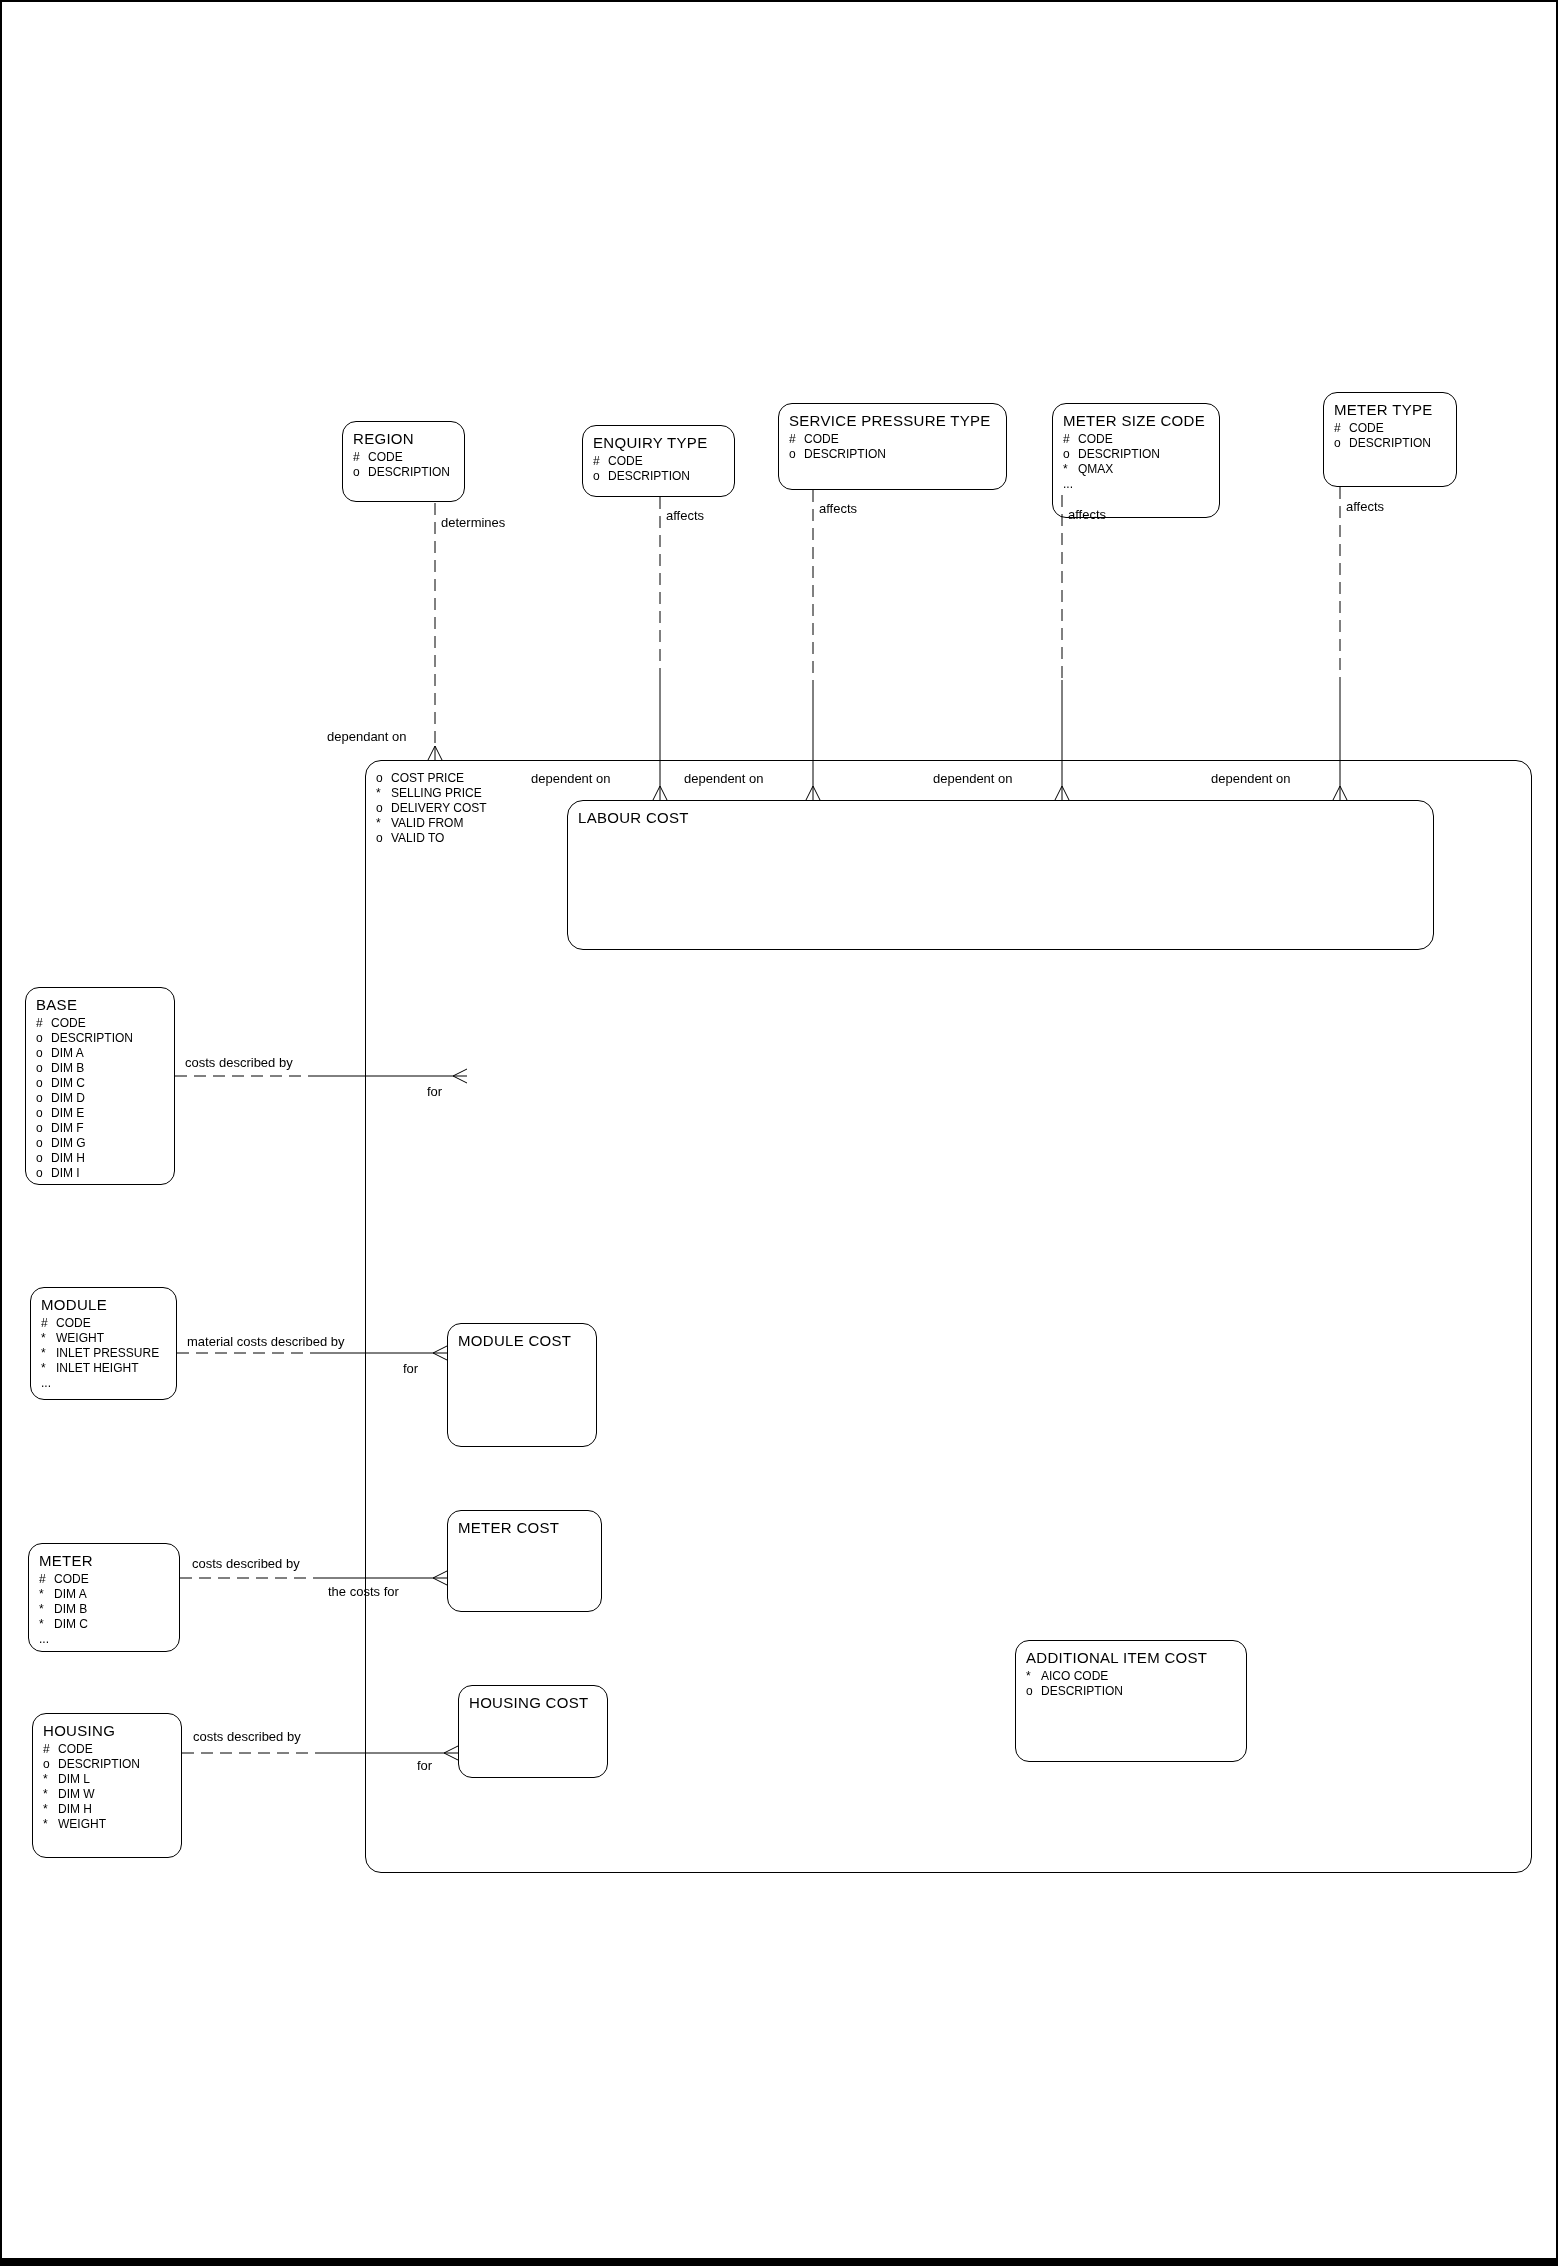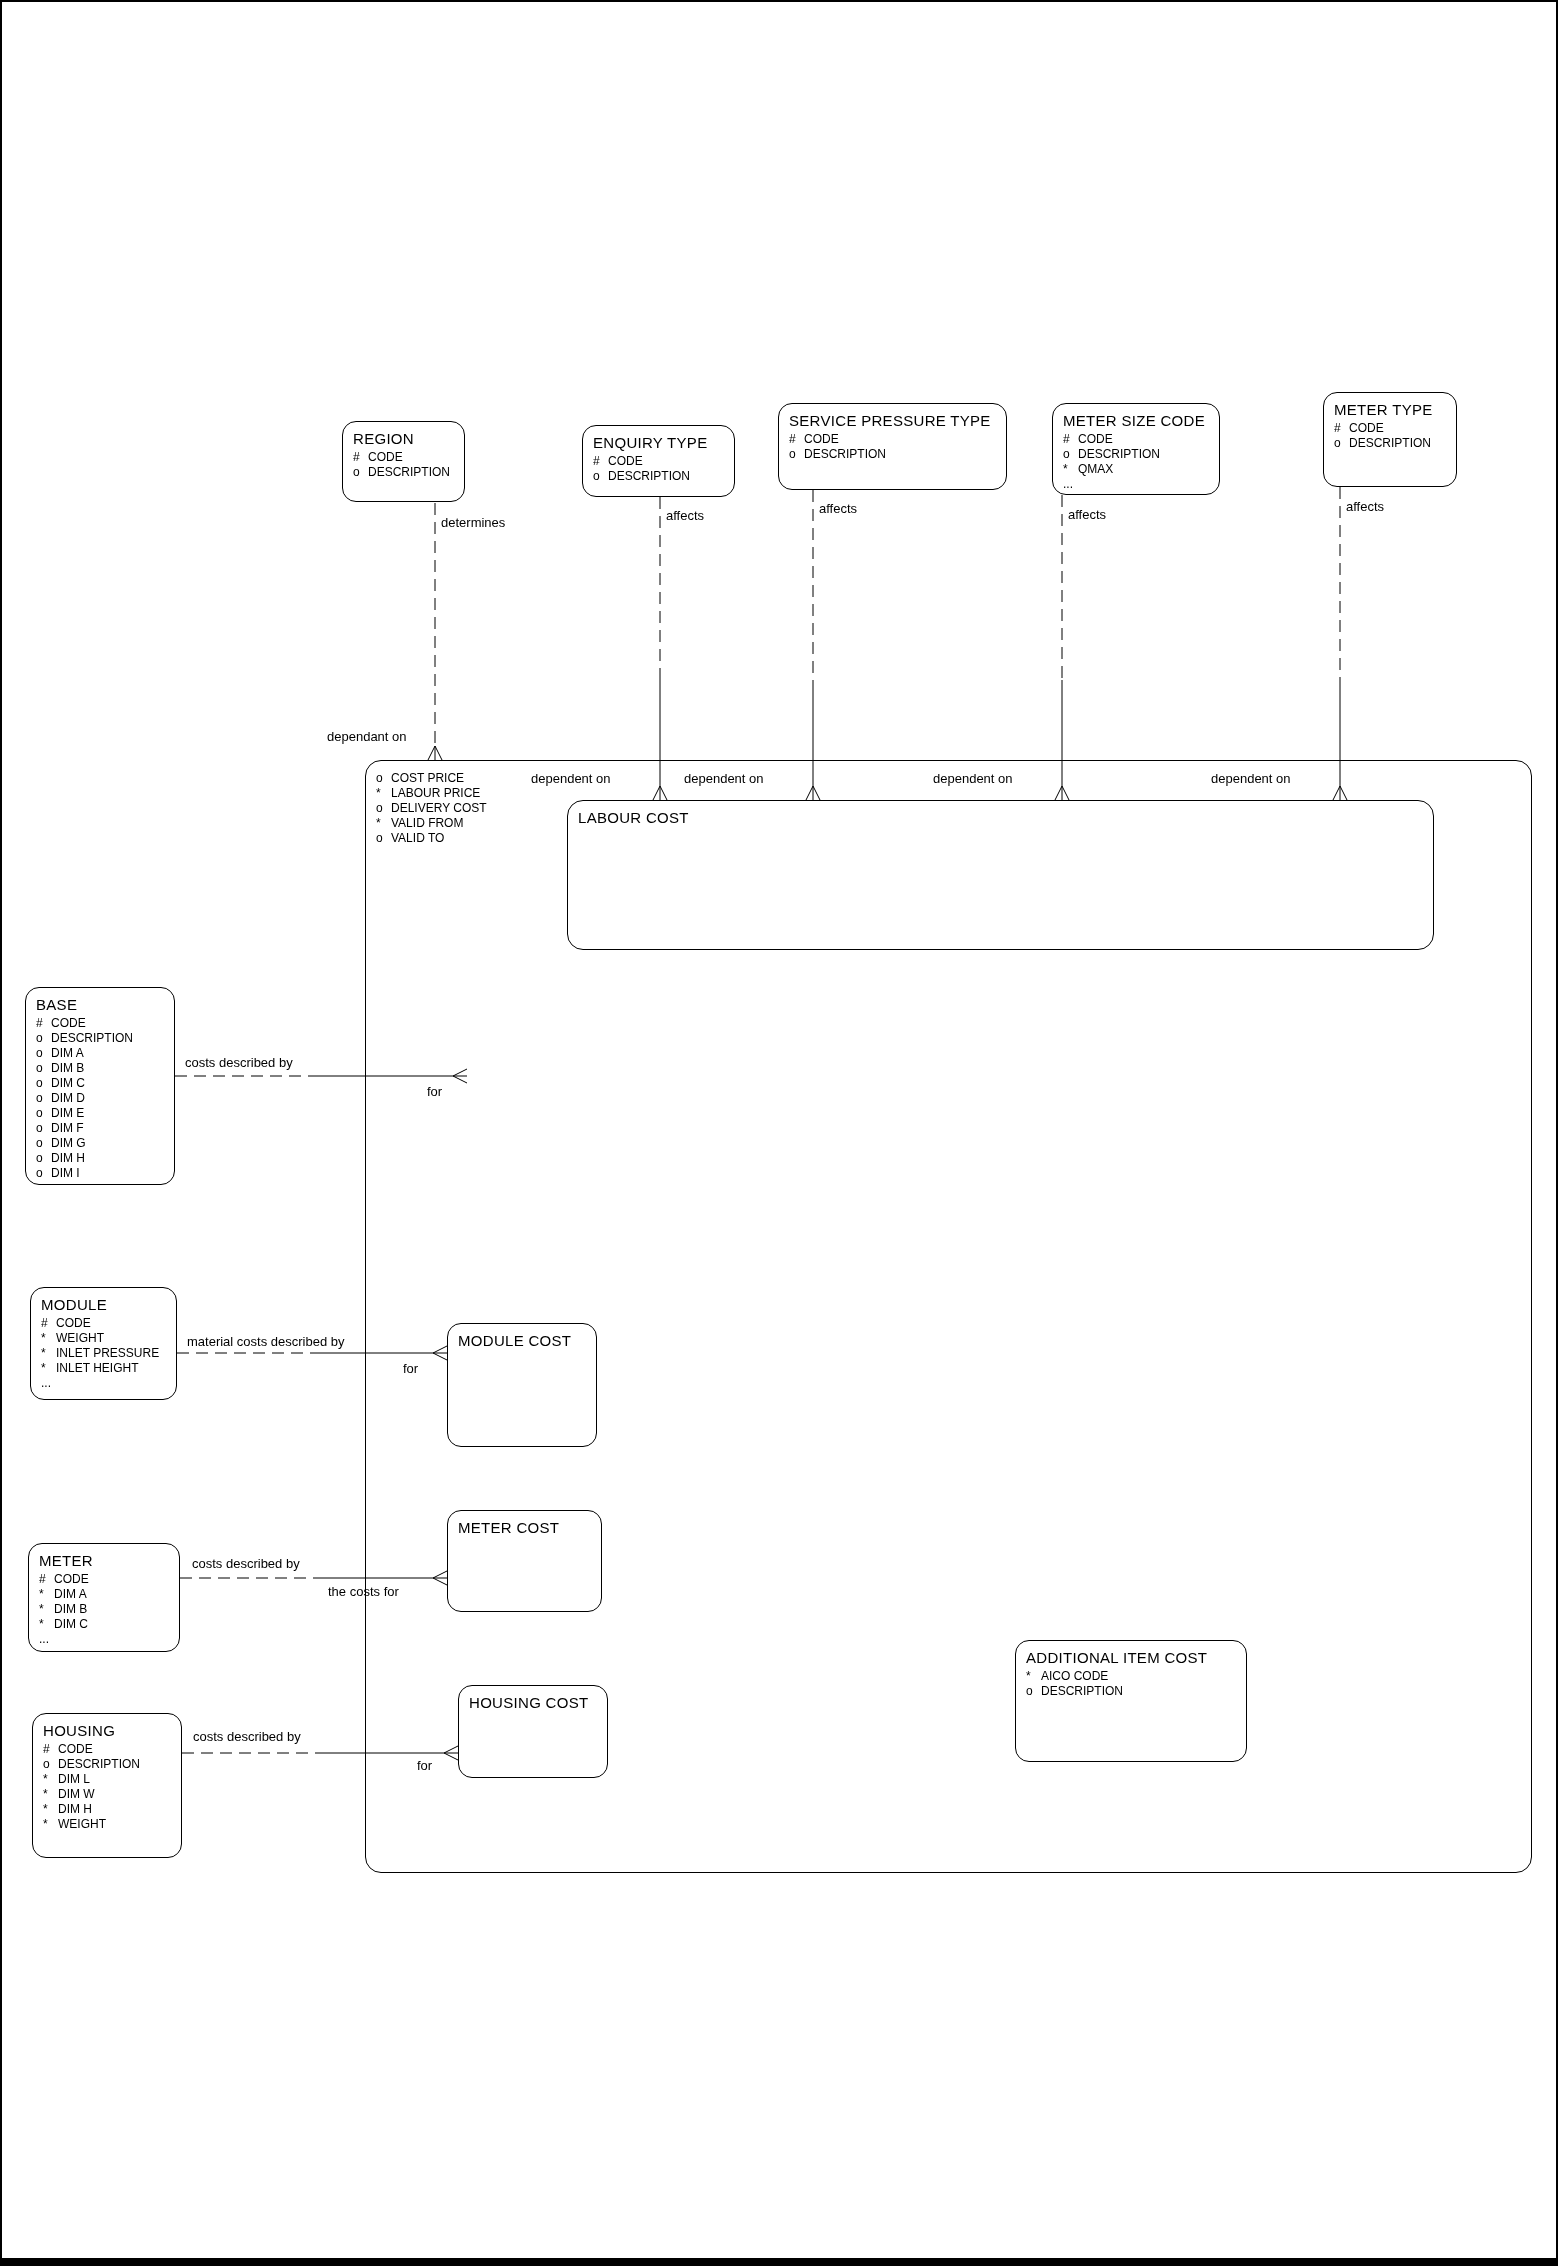--- a/index.html
+++ b/index.html
@@ -27,21 +27,21 @@
 </head>
 <body>
 
 <div class="canvas">
 
   <div class="page-frame"></div>
 
   <div class="ebox container" style="left:365px;top:760px;width:1167px;height:1113px">
     <div class="eattrs">
         <div class="attr"><span class="ap">o</span><span>COST PRICE</span></div>
-        <div class="attr"><span class="ap">*</span><span>LABOUR PRICE</span></div>
+        <div class="attr"><span class="ap">*</span><span>SELLING PRICE</span></div>
         <div class="attr"><span class="ap">o</span><span>DELIVERY COST</span></div>
         <div class="attr"><span class="ap">*</span><span>VALID FROM</span></div>
         <div class="attr"><span class="ap">o</span><span>VALID TO</span></div>
       </div>
   </div>
 
   <div class="ebox" style="left:567px;top:800px;width:867px;height:150px;border-radius:16px">
     <div class="etitle">LABOUR COST</div>
   </div>
 
@@ -62,21 +62,21 @@
   </div>
 
   <div class="ebox" style="left:778px;top:403px;width:229px;height:87px">
     <div class="etitle">SERVICE PRESSURE TYPE</div>
     <div class="eattrs">
         <div class="attr"><span class="ap">#</span><span>CODE</span></div>
         <div class="attr"><span class="ap">o</span><span>DESCRIPTION</span></div>
       </div>
   </div>
 
-  <div class="ebox" style="left:1052px;top:403px;width:168px;height:92px">
+  <div class="ebox" style="left:1052px;top:403px;width:168px;height:115px">
     <div class="etitle">METER SIZE CODE</div>
     <div class="eattrs">
         <div class="attr"><span class="ap">#</span><span>CODE</span></div>
         <div class="attr"><span class="ap">o</span><span>DESCRIPTION</span></div>
         <div class="attr"><span class="ap">*</span><span>QMAX</span></div>
         <div class="attr">...</div>
       </div>
   </div>
 
   <div class="ebox" style="left:1323px;top:392px;width:134px;height:95px">

